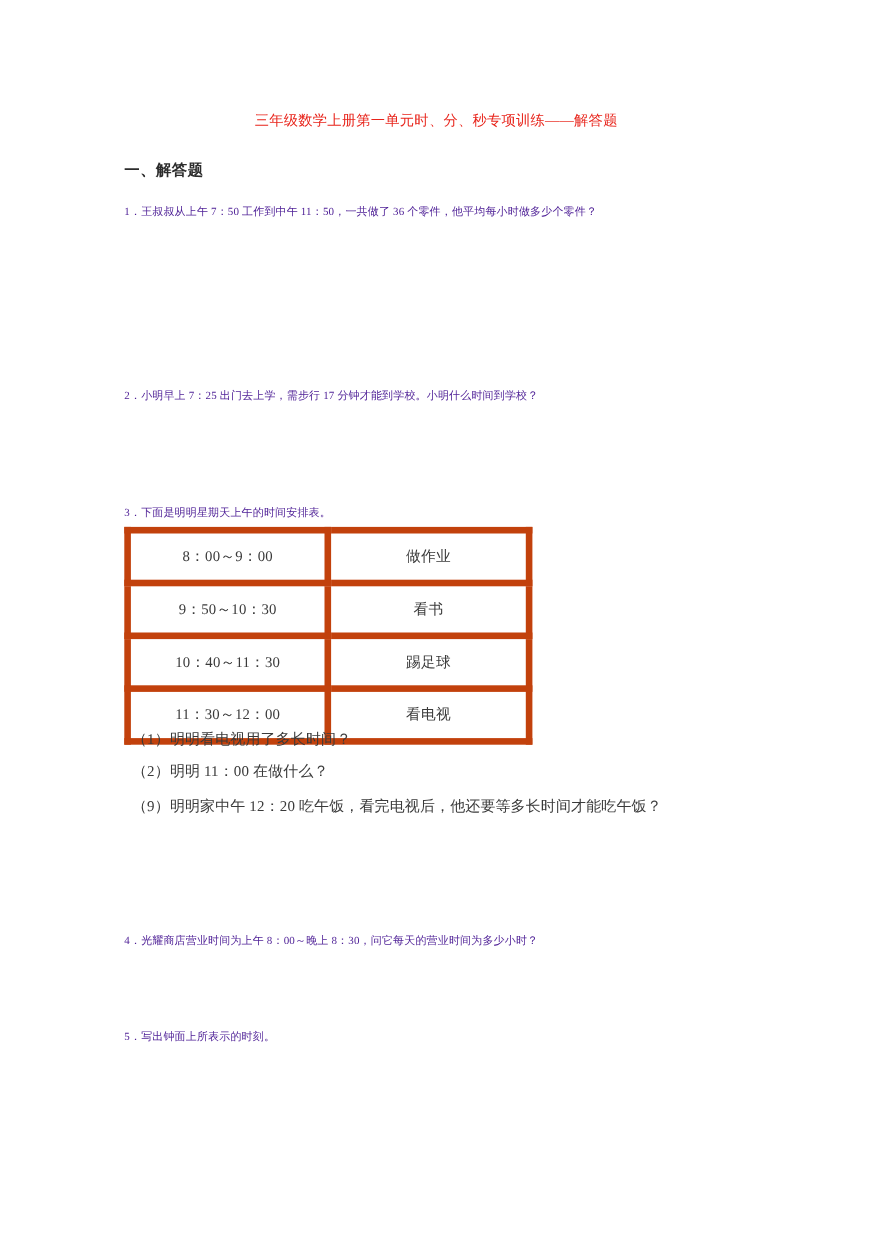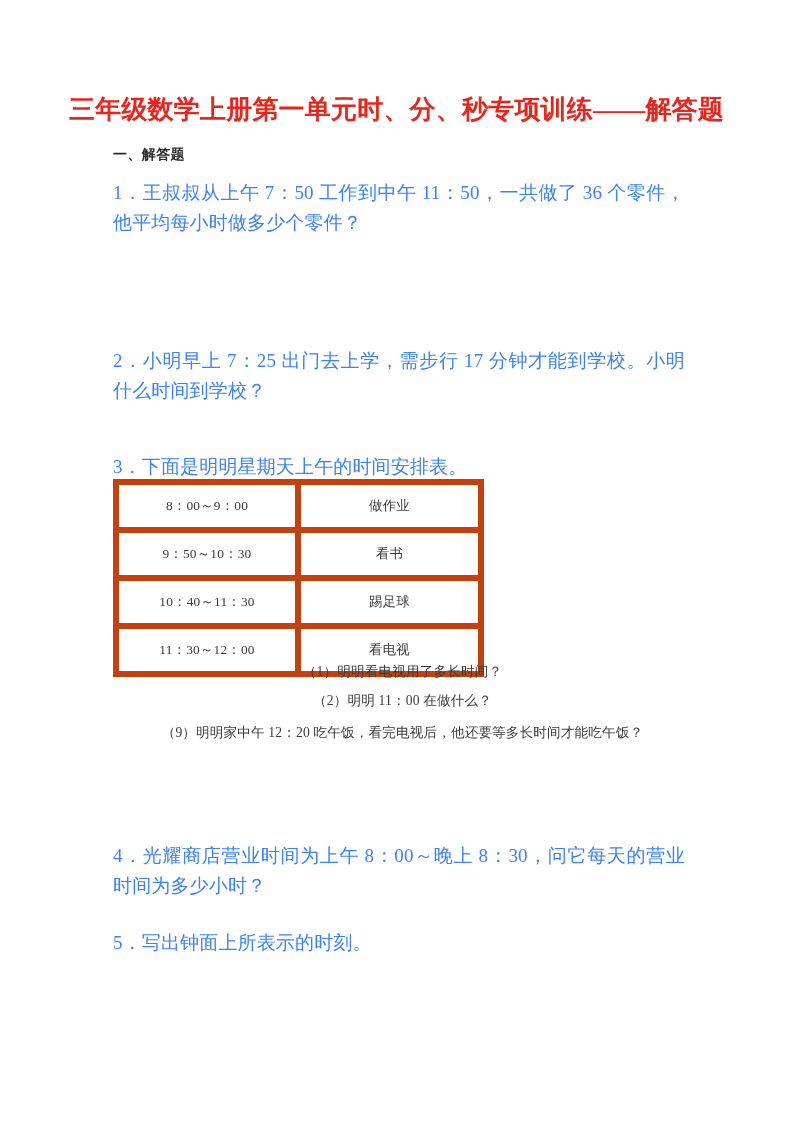--- a/index.html
+++ b/index.html
@@ -24,22 +24,22 @@
     overflow: hidden;
   }
 
   
   .doc-title {
     position: absolute;
     top: 96px;
     left: 0;
     width: 793px;
     text-align: center;
-    font-size: 26px;
-    font-weight: bold;
+    font-size: 13px;
+    font-weight: normal;
     color: #e8241b;
     letter-spacing: 0.2px;
     line-height: 28px;
     white-space: nowrap;
   }
 
   
   .section-heading {
     position: absolute;
     top: 146px;
@@ -48,35 +48,34 @@
     font-weight: bold;
     color: #2c2c2c;
     letter-spacing: 0.4px;
   }
 
   
   .q {
     position: absolute;
     left: 113px;
     width: 572px;
-    font-size: 19px;
+    font-size: 10px;
     line-height: 30px;
-    color: #3b82f6;
+    color: #4c1d95;
     letter-spacing: 0.15px;
     text-align: justify;
   }
   .q-sub {
     position: absolute;
     left: 120px;
     width: 565px;
     font-size: 13.6px;
     line-height: 30px;
     color: #3a3a3a;
     letter-spacing: 0.15px;
-    text-align: center;
   }
 
   #q1 { top: 178px; }
   #q2 { top: 326px; margin-top: 20px; }
   #q3-intro { top: 452px; }
   #q3-a { top: 657px; }
   #q3-b { top: 686px; }
   #q3-c { top: 718px; }
   #q4 { top: 841px; }
   #q5 { top: 928px; }

